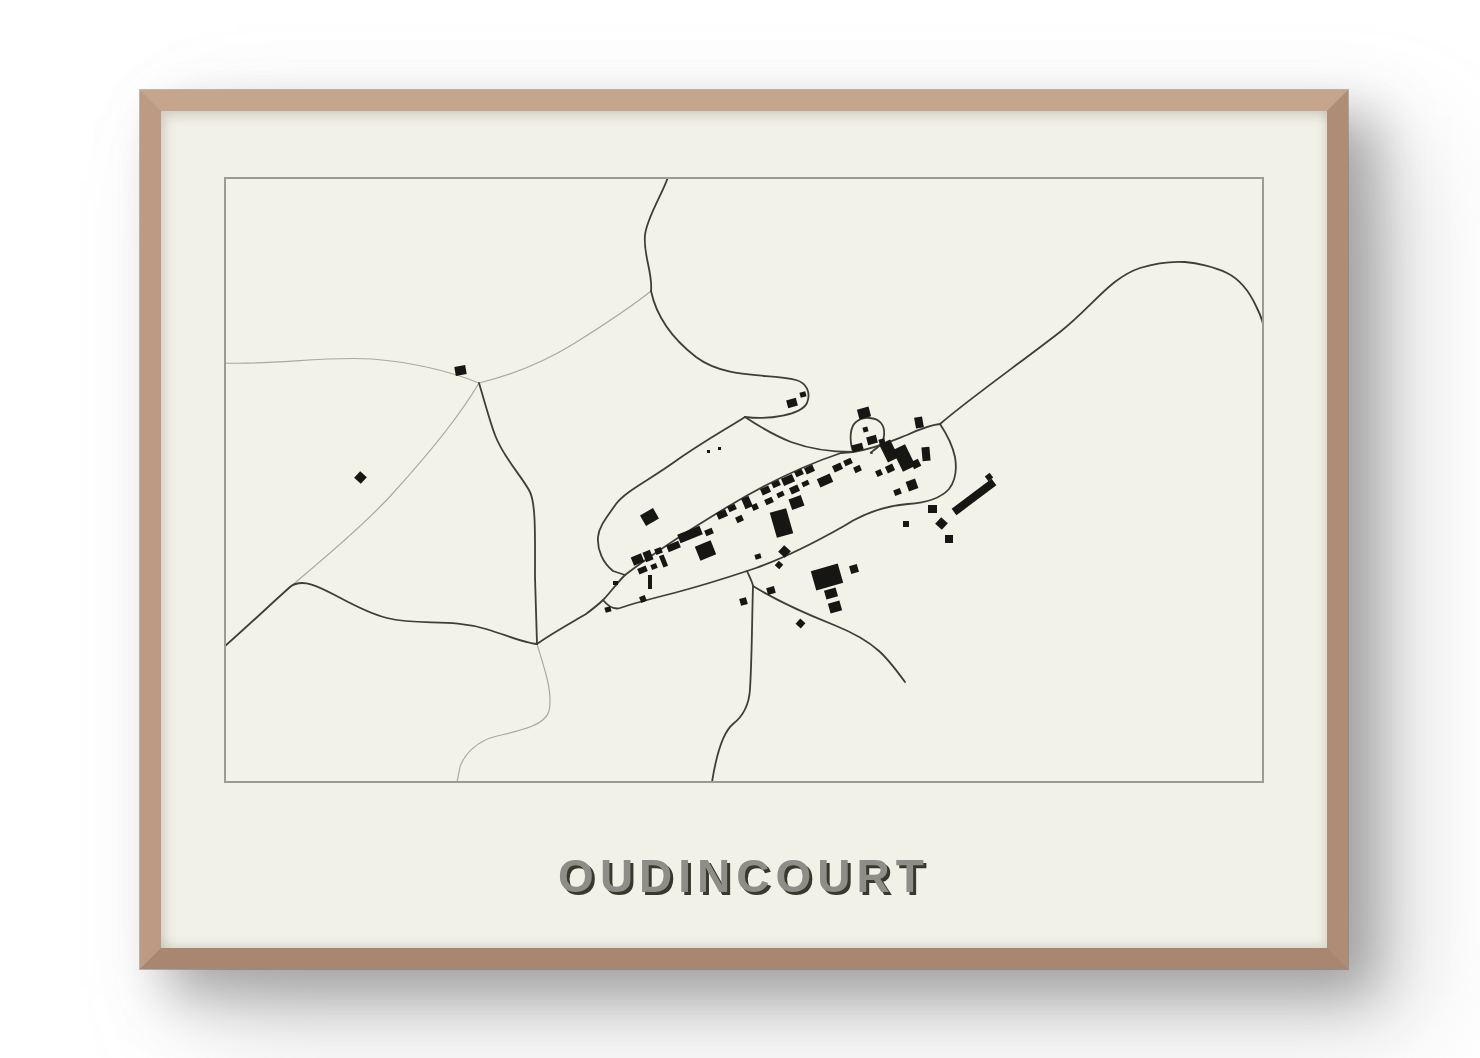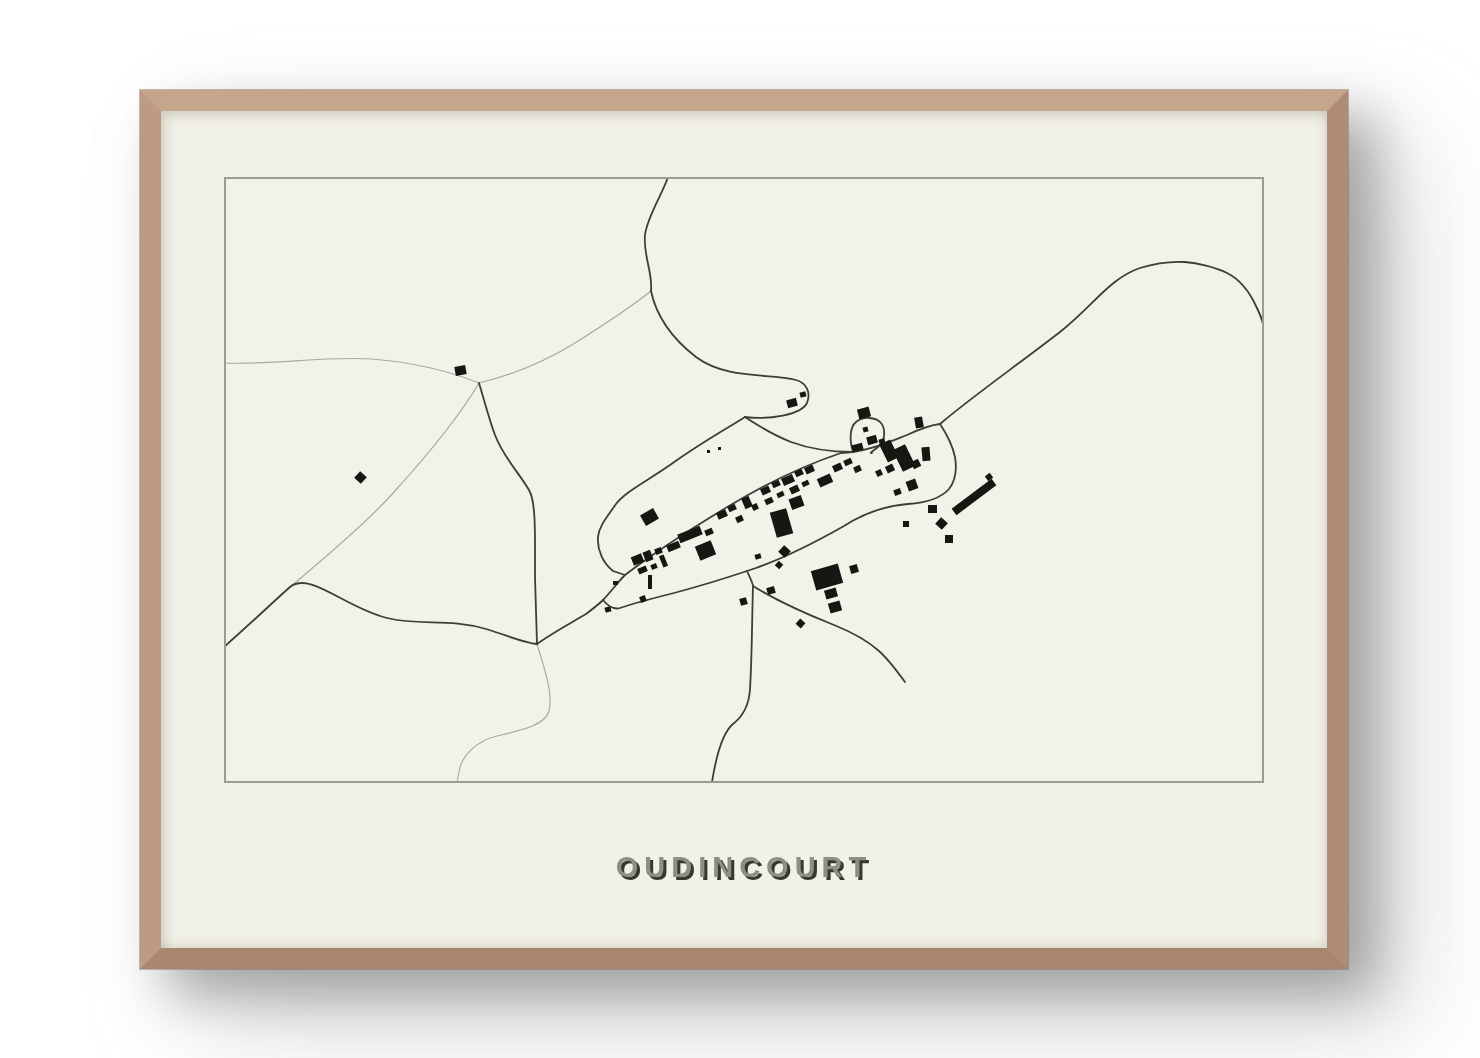--- a/index.html
+++ b/index.html
@@ -29,21 +29,21 @@
       inset -3px -4px 10px rgba(90,75,60,.10);
   }
   .map-panel{
     position:absolute;left:63px;top:66px;width:1040px;height:606px;
   }
   .map-panel svg{display:block;width:1040px;height:606px;}
   .poster-title{
     position:absolute;left:0;right:0;top:742px;
     text-align:center;
     font-weight:bold;
-    font-size:29px;
+    font-size:46px;
     letter-spacing:6px;
     line-height:1;
     color:#8e8e88;
     text-shadow:3px 3px 0 #38382f;
   }
 </style>
 </head>
 <body>
 
 <div class="page">

